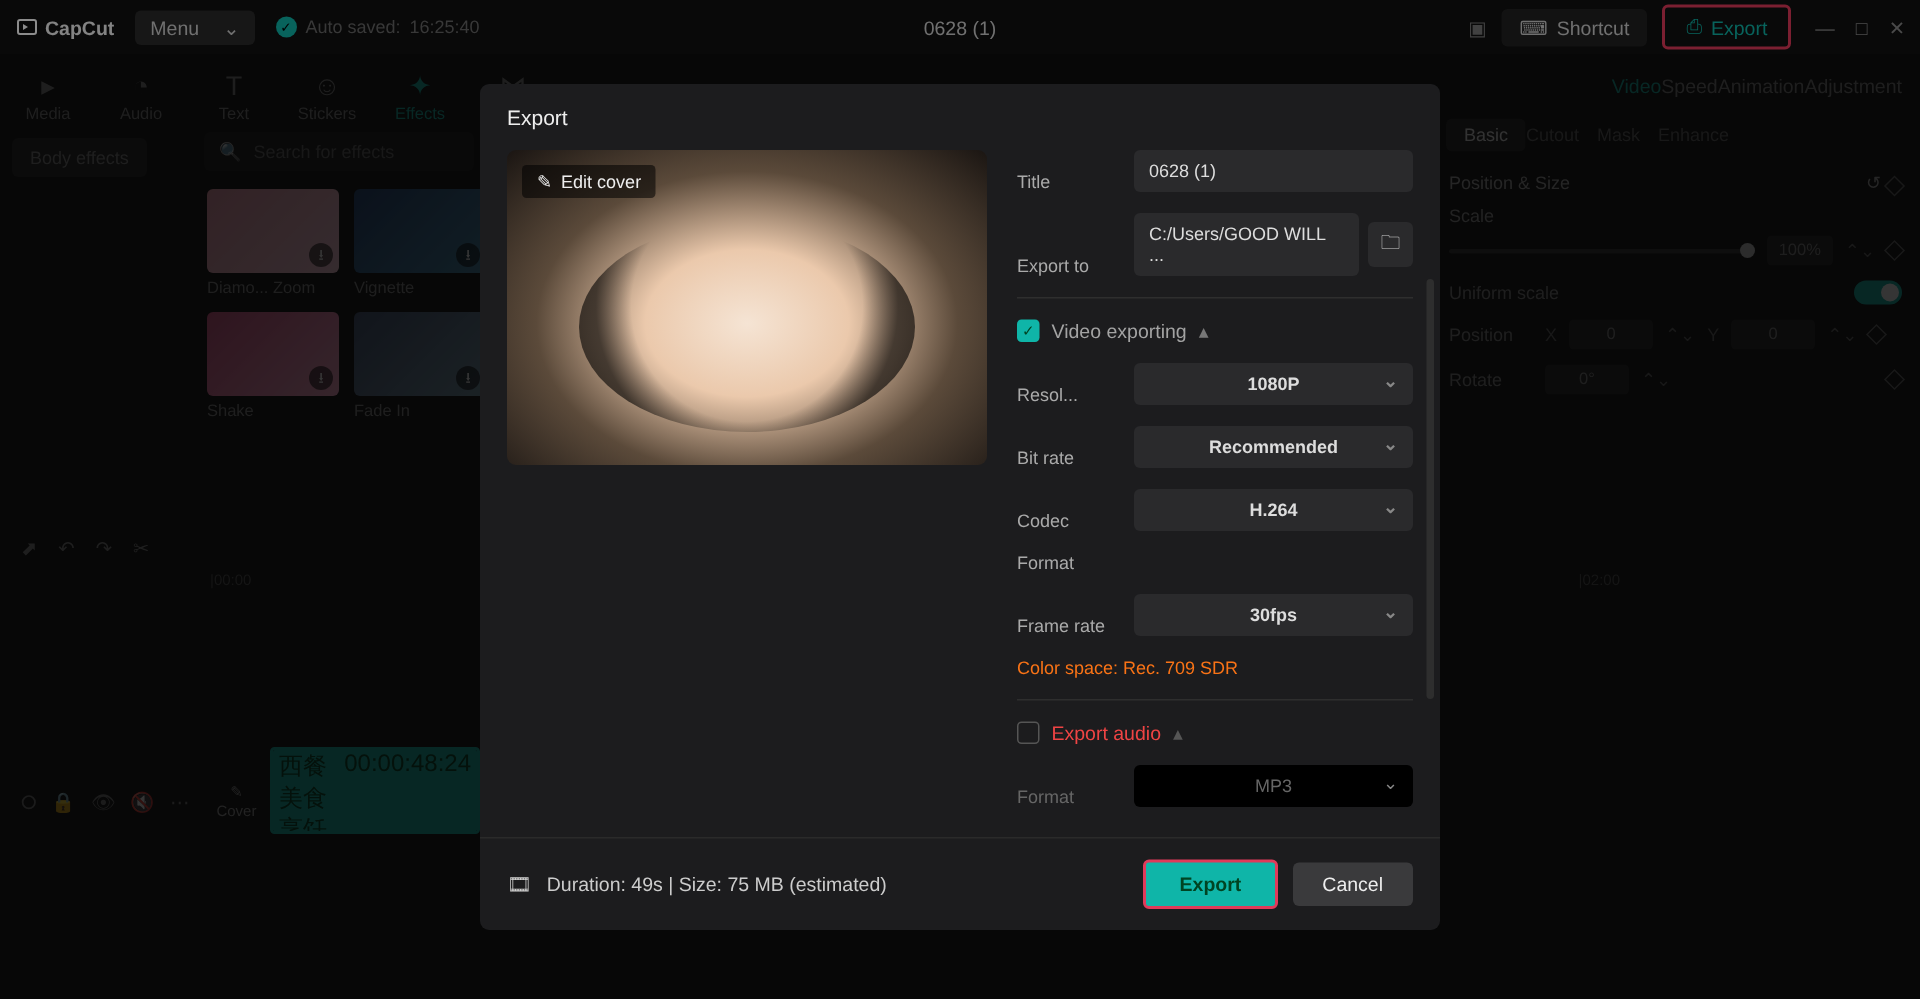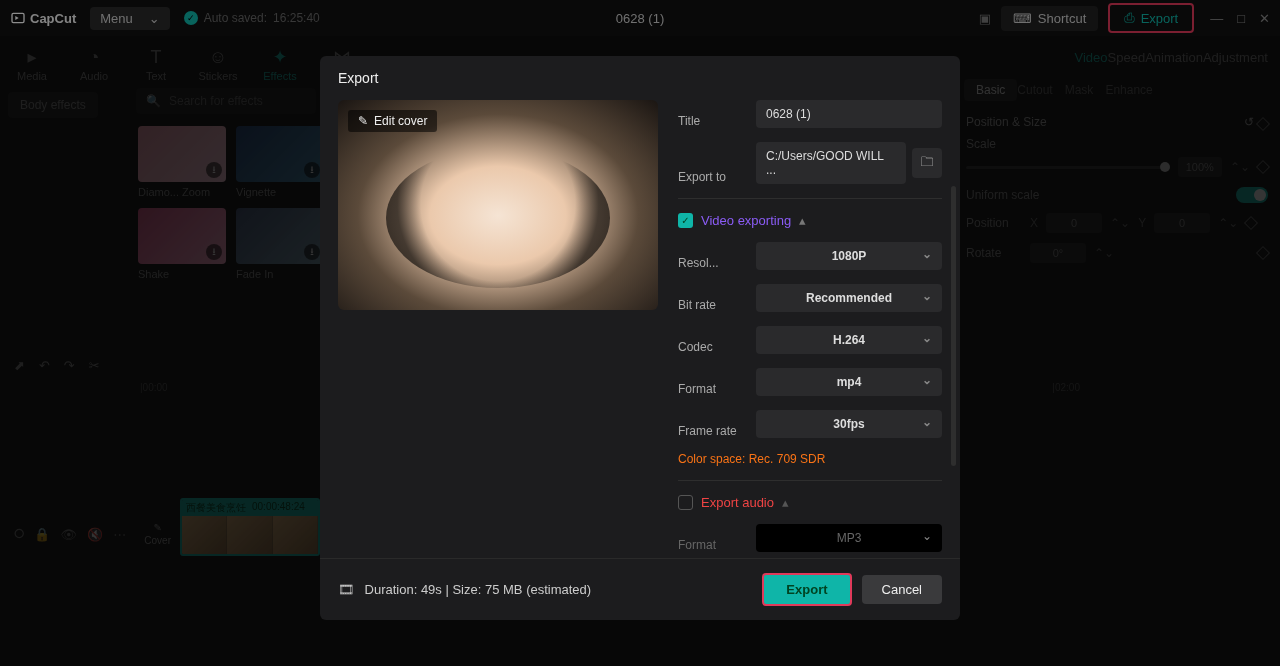--- a/index.html
+++ b/index.html
@@ -51,21 +51,21 @@
 .toggle { width: 32px; height: 16px; background: #0fb5a8; border-radius: 8px; position: relative; }
 .toggle::after { content: ''; position: absolute; right: 2px; top: 2px; width: 12px; height: 12px; background: #fff; border-radius: 50%; }
 .num-input { background: #222; padding: 4px 8px; border-radius: 3px; width: 56px; text-align: center; font-size: 11px; }
 .diamond { width: 10px; height: 10px; border: 1px solid #666; transform: rotate(45deg); }
 
 
 .timeline-toolbar { position: absolute; left: 8px; top: 350px; right: 8px; height: 30px; display: flex; align-items: center; gap: 14px; color: #888; padding: 0 6px; }
 .timeline-ruler { position: absolute; left: 140px; top: 382px; color: #555; font-size: 10px; }
 
 .clip { position: absolute; left: 180px; top: 498px; width: 140px; height: 58px; border: 2px solid #0fb5a8; border-radius: 3px; background: #2a3a38; overflow: hidden; }
-.clip-bar { background: #0fb5a8; color: #042; font-size: 10px; padding: 1px 4px; display: flex; gap: 6px; }
+.clip-bar { background: #0fb5a8; color: #042; font-size: 16px; padding: 1px 4px; display: flex; gap: 6px; }
 .clip-thumbs { display: flex; height: 42px; }
 .clip-thumb { flex: 1; background: linear-gradient(135deg, #d4a870, #8a6840); border-right: 1px solid rgba(0,0,0,.3); }
 
 .track-controls { position: absolute; left: 14px; top: 522px; display: flex; gap: 10px; color: #777; align-items: center; }
 .cover-btn { display: flex; flex-direction: column; align-items: center; gap: 2px; font-size: 10px; color: #999; }
 
 
 .overlay { position: absolute; inset: 0; background: rgba(0,0,0,.45); }
 .modal { position: absolute; left: 320px; top: 56px; width: 640px; height: 564px; background: #1c1c1e; border-radius: 6px; display: flex; flex-direction: column; }
 .modal-header { padding: 14px 18px; font-size: 14px; color: #eee; }
@@ -81,21 +81,21 @@
 .form-input { flex: 1; background: #2a2a2c; border-radius: 4px; padding: 7px 10px; color: #ddd; font-size: 12px; }
 .form-select { flex: 1; background: #2a2a2c; border-radius: 4px; padding: 7px 10px; color: #ddd; font-size: 12px; text-align: center; font-weight: 600; position: relative; }
 .form-select::after { content: '⌄'; position: absolute; right: 10px; top: 5px; color: #888; }
 .path-row { display: flex; gap: 6px; align-items: center; }
 .folder-btn { width: 30px; height: 30px; background: #2a2a2c; border-radius: 4px; display: flex; align-items: center; justify-content: center; color: #ccc; }
 .divider { height: 1px; background: #2e2e2e; margin: 14px 0; }
 .section-check { display: flex; align-items: center; gap: 8px; margin-bottom: 14px; }
 .checkbox { width: 15px; height: 15px; border-radius: 3px; display: flex; align-items: center; justify-content: center; font-size: 10px; }
 .checkbox.on { background: #0fb5a8; color: #042; }
 .checkbox.off { border: 1px solid #555; }
-.section-check-label { color: #8b5cf6; font-size: 13px; font-weight: 500; }
+.section-check-label { color: #a3a3a3; font-size: 13px; font-weight: 500; }
 .muted-row .form-label, .muted-row .form-select { color: #666; }
 .muted-row .form-select { background: #000000; font-weight: 400; }
 .colorspace { color: #f97316; font-size: 12px; margin-top: 6px; }
 .modal-footer { height: 62px; border-top: 1px solid #2a2a2a; display: flex; align-items: center; padding: 0 18px; gap: 10px; }
 .duration-info { display: flex; align-items: center; gap: 10px; color: #ccc; font-size: 13px; }
 .footer-spacer { flex: 1; }
 .btn-export { background: #0fb5a8; color: #042; font-weight: 600; padding: 7px 22px; border-radius: 4px; border: 2px solid #e03a5a; font-size: 13px; }
 .btn-cancel { background: #3a3a3c; color: #eee; padding: 7px 20px; border-radius: 4px; font-size: 13px; }
 
 .dim { opacity: .35; pointer-events: none; }
@@ -328,21 +328,20 @@
       <div class="form-row">
           <div class="form-label">Bit rate</div>
           <div class="form-select">Recommended</div>
         </div>
       <div class="form-row">
           <div class="form-label">Codec</div>
           <div class="form-select">H.264</div>
         </div>
       <div class="form-row">
           <div class="form-label">Format</div>
-          <div class="form-select">mp4</div>
         </div>
       <div class="form-row">
           <div class="form-label">Frame rate</div>
           <div class="form-select">30fps</div>
         </div>
       <div class="colorspace">Color space: Rec. 709 SDR</div>
 
       <div class="divider"></div>
 
       <div class="section-check">

